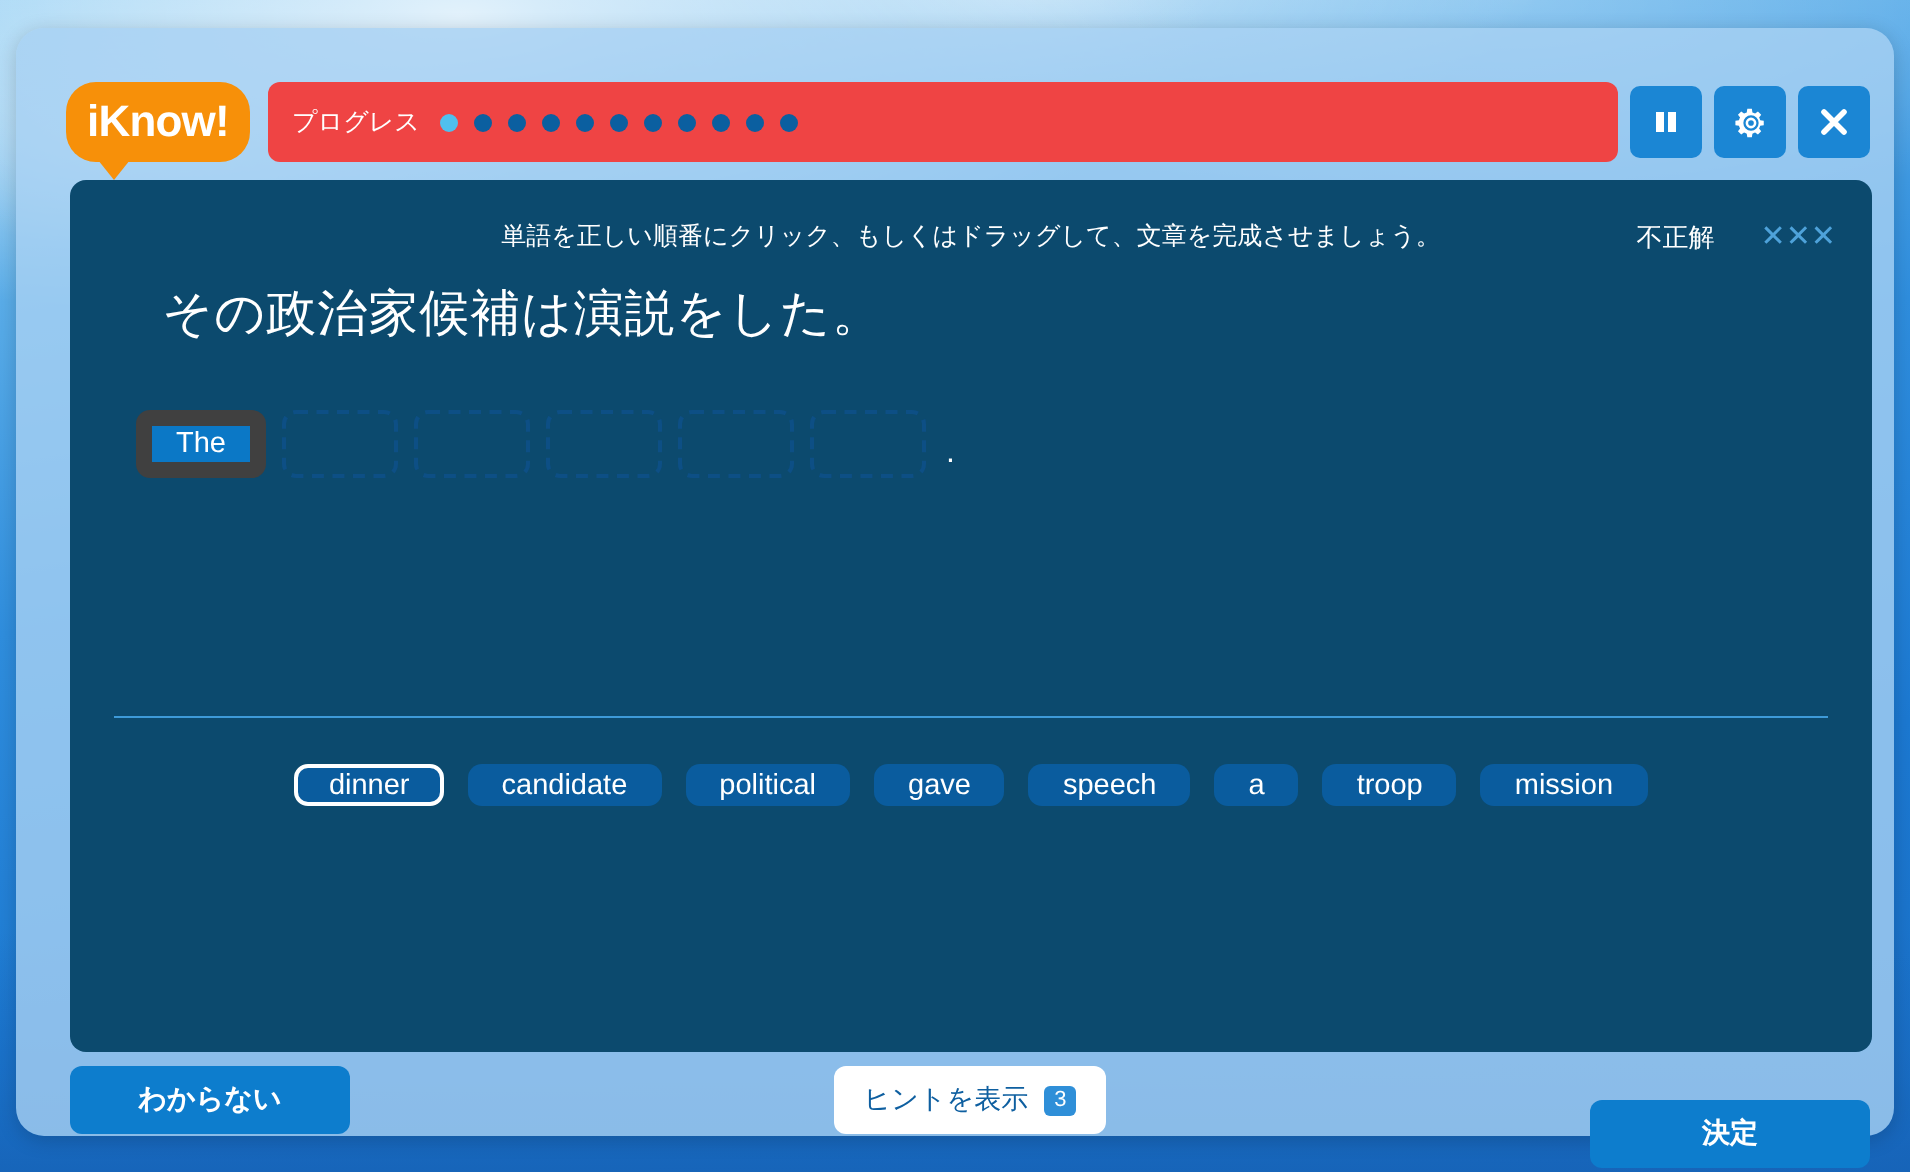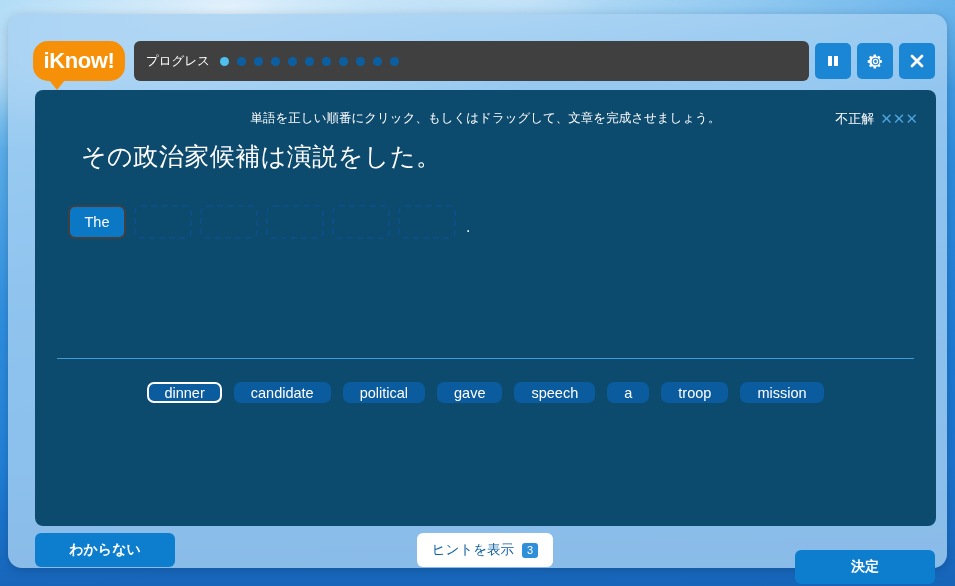--- a/index.html
+++ b/index.html
@@ -76,21 +76,21 @@
     border-top: 10px solid #f79009;
   }
 
   
   #progress-bar {
     position: absolute;
     left: 126px;
     top: 27px;
     width: 675px;
     height: 40px;
-    background: #404040;
+    background: #ef4444;
     border-radius: 6px;
     display: flex;
     align-items: center;
     z-index: 5;
     text-align: center;
   }
   #progress-label {
     color: #ffffff;
     font-size: 12.5px;
     margin-left: 12px;
@@ -148,21 +148,21 @@
     color: #ffffff;
     font-size: 12.5px;
   }
 
   #result-badge {
     position: absolute;
     right: 18px;
     top: 20px;
     display: flex;
     align-items: center;
-    gap: 6px;
+    gap: 23px;
   }
   #result-text {
     color: #ffffff;
     font-size: 13px;
   }
   .xmark {
     color: #4ea2da;
     font-size: 15px;
     line-height: 1;
   }
@@ -191,21 +191,21 @@
     box-sizing: border-box;
     display: flex;
     align-items: center;
     justify-content: center;
     color: #ffffff;
     font-size: 14.5px;
   }
   .slot.filled {
     min-width: 58px;
     padding: 0 12px;
-    border: 2px solid #404040;
+    border: 8px solid #404040;
     background: #0b78c6;
   }
   .slot.empty {
     width: 58px;
     border: 2px dashed #0d4f85;
     background: transparent;
   }
   #period {
     color: #ffffff;
     font-size: 16px;

